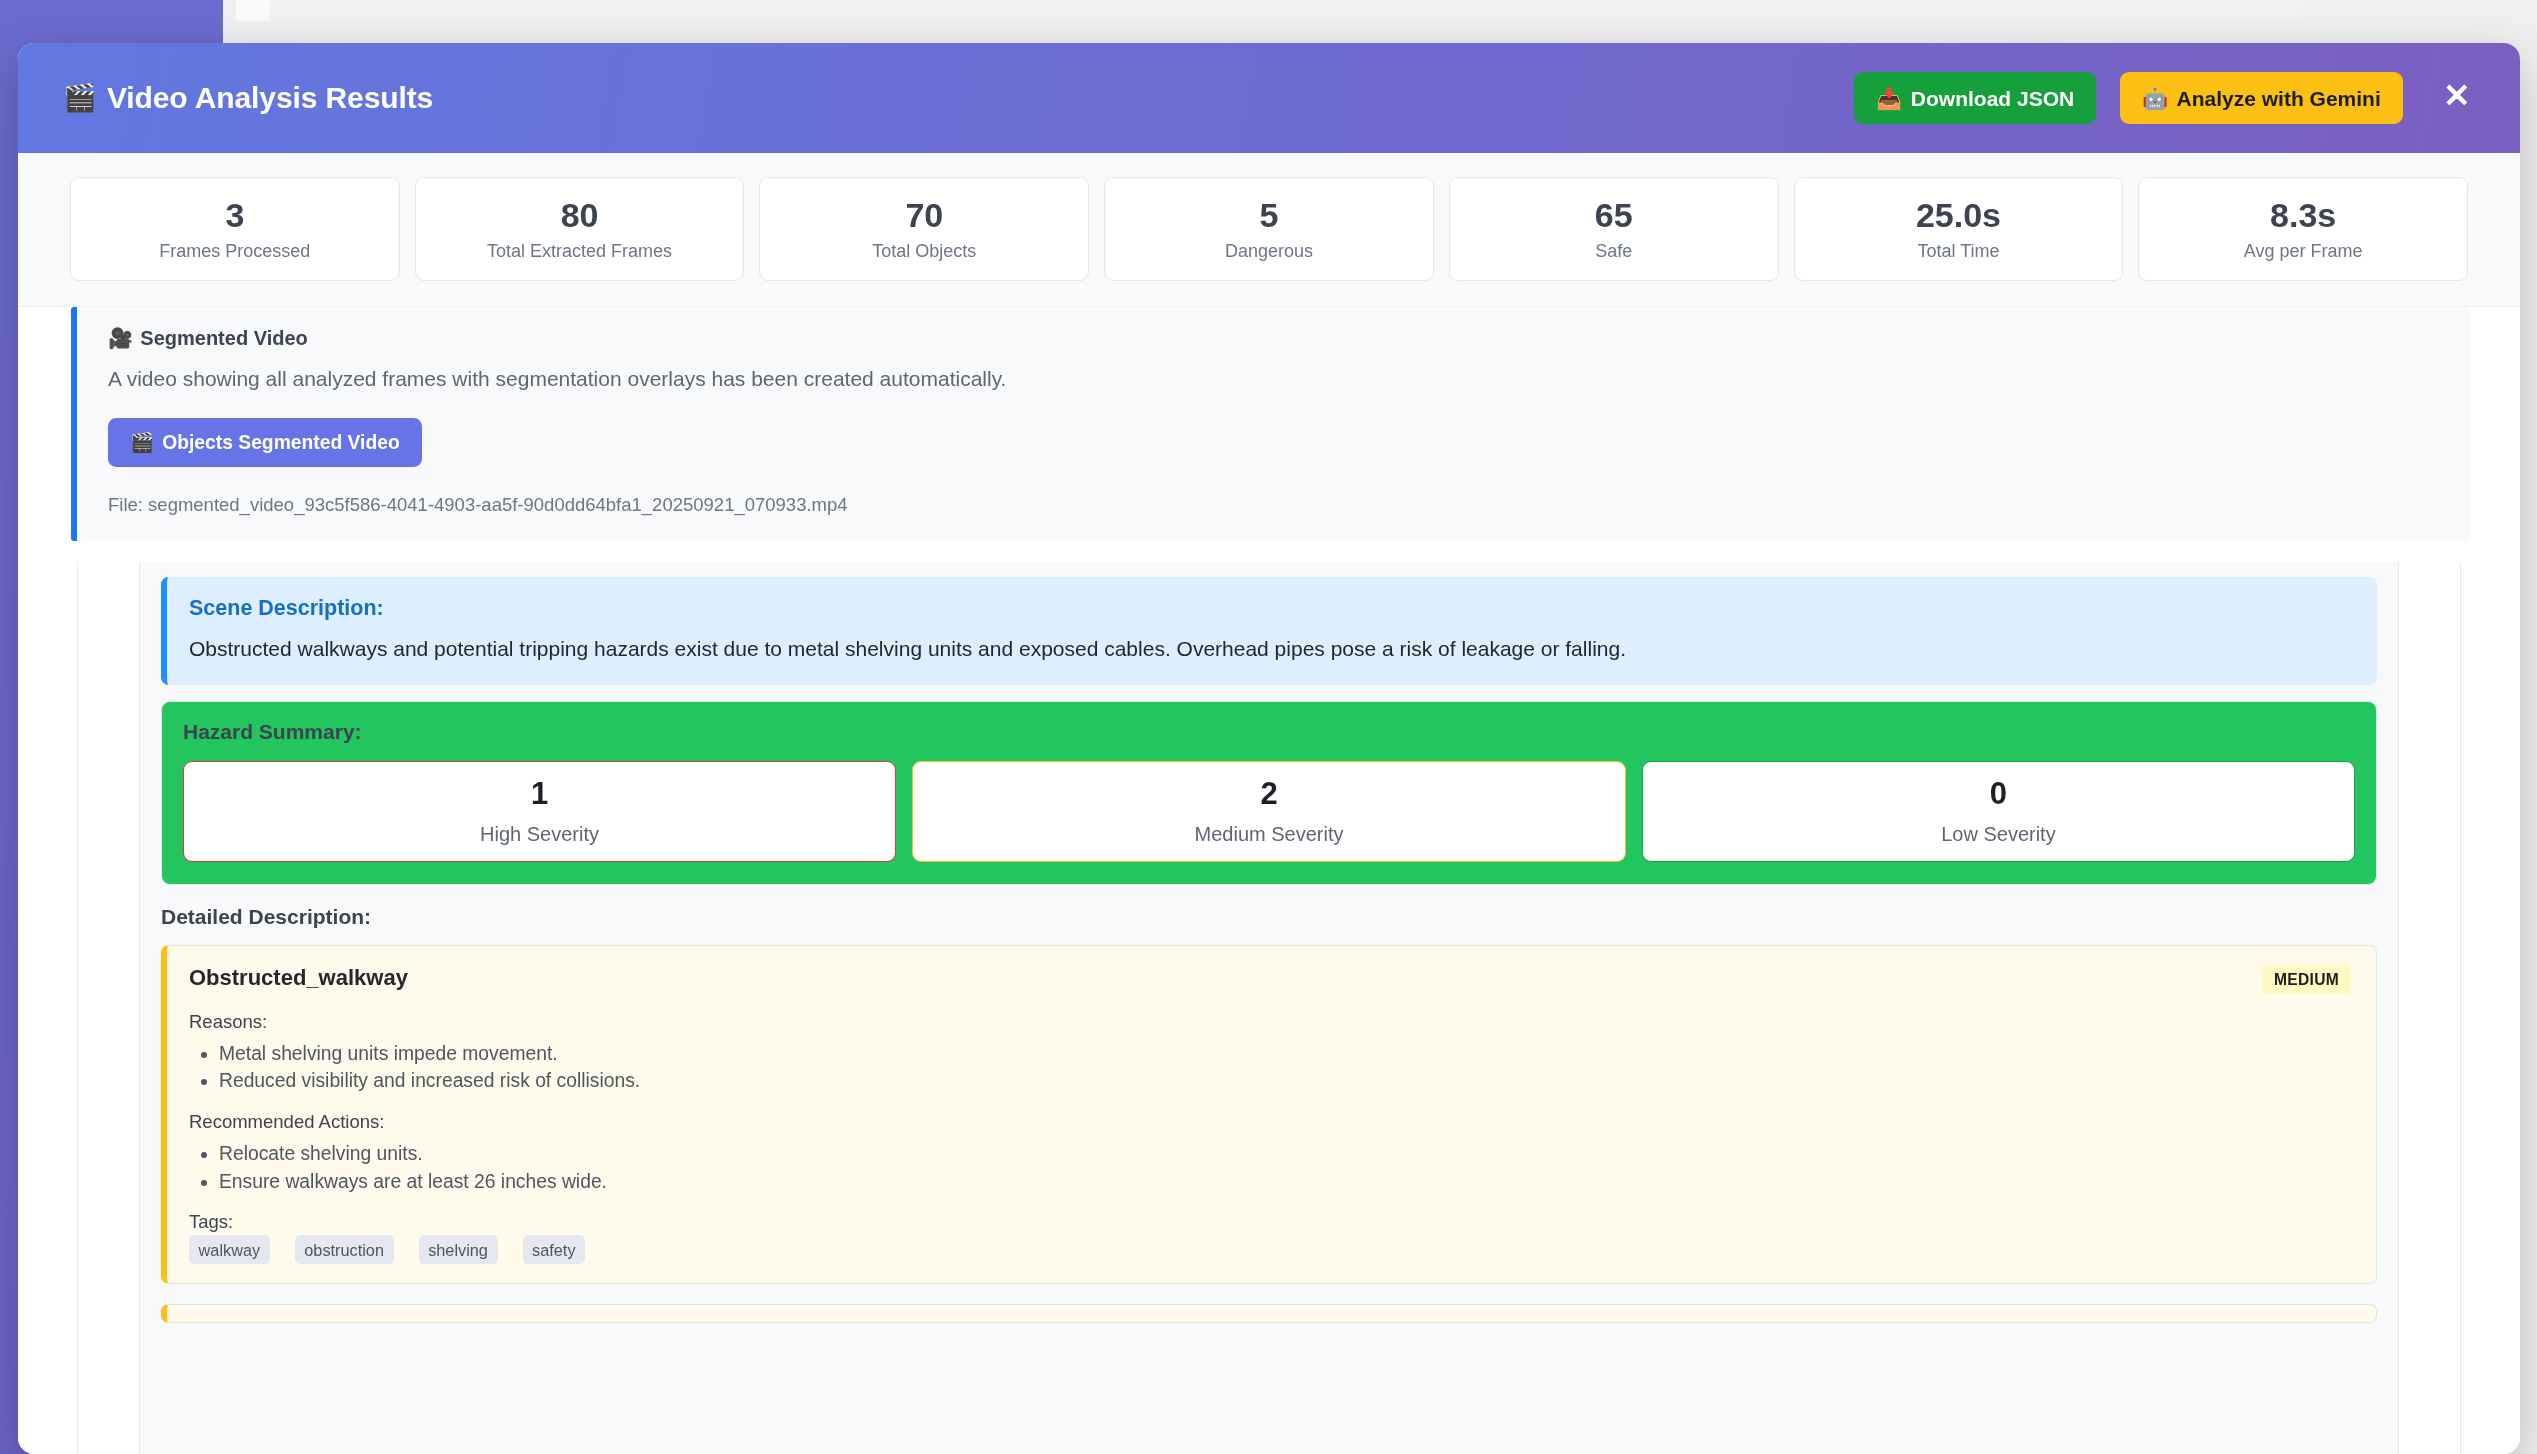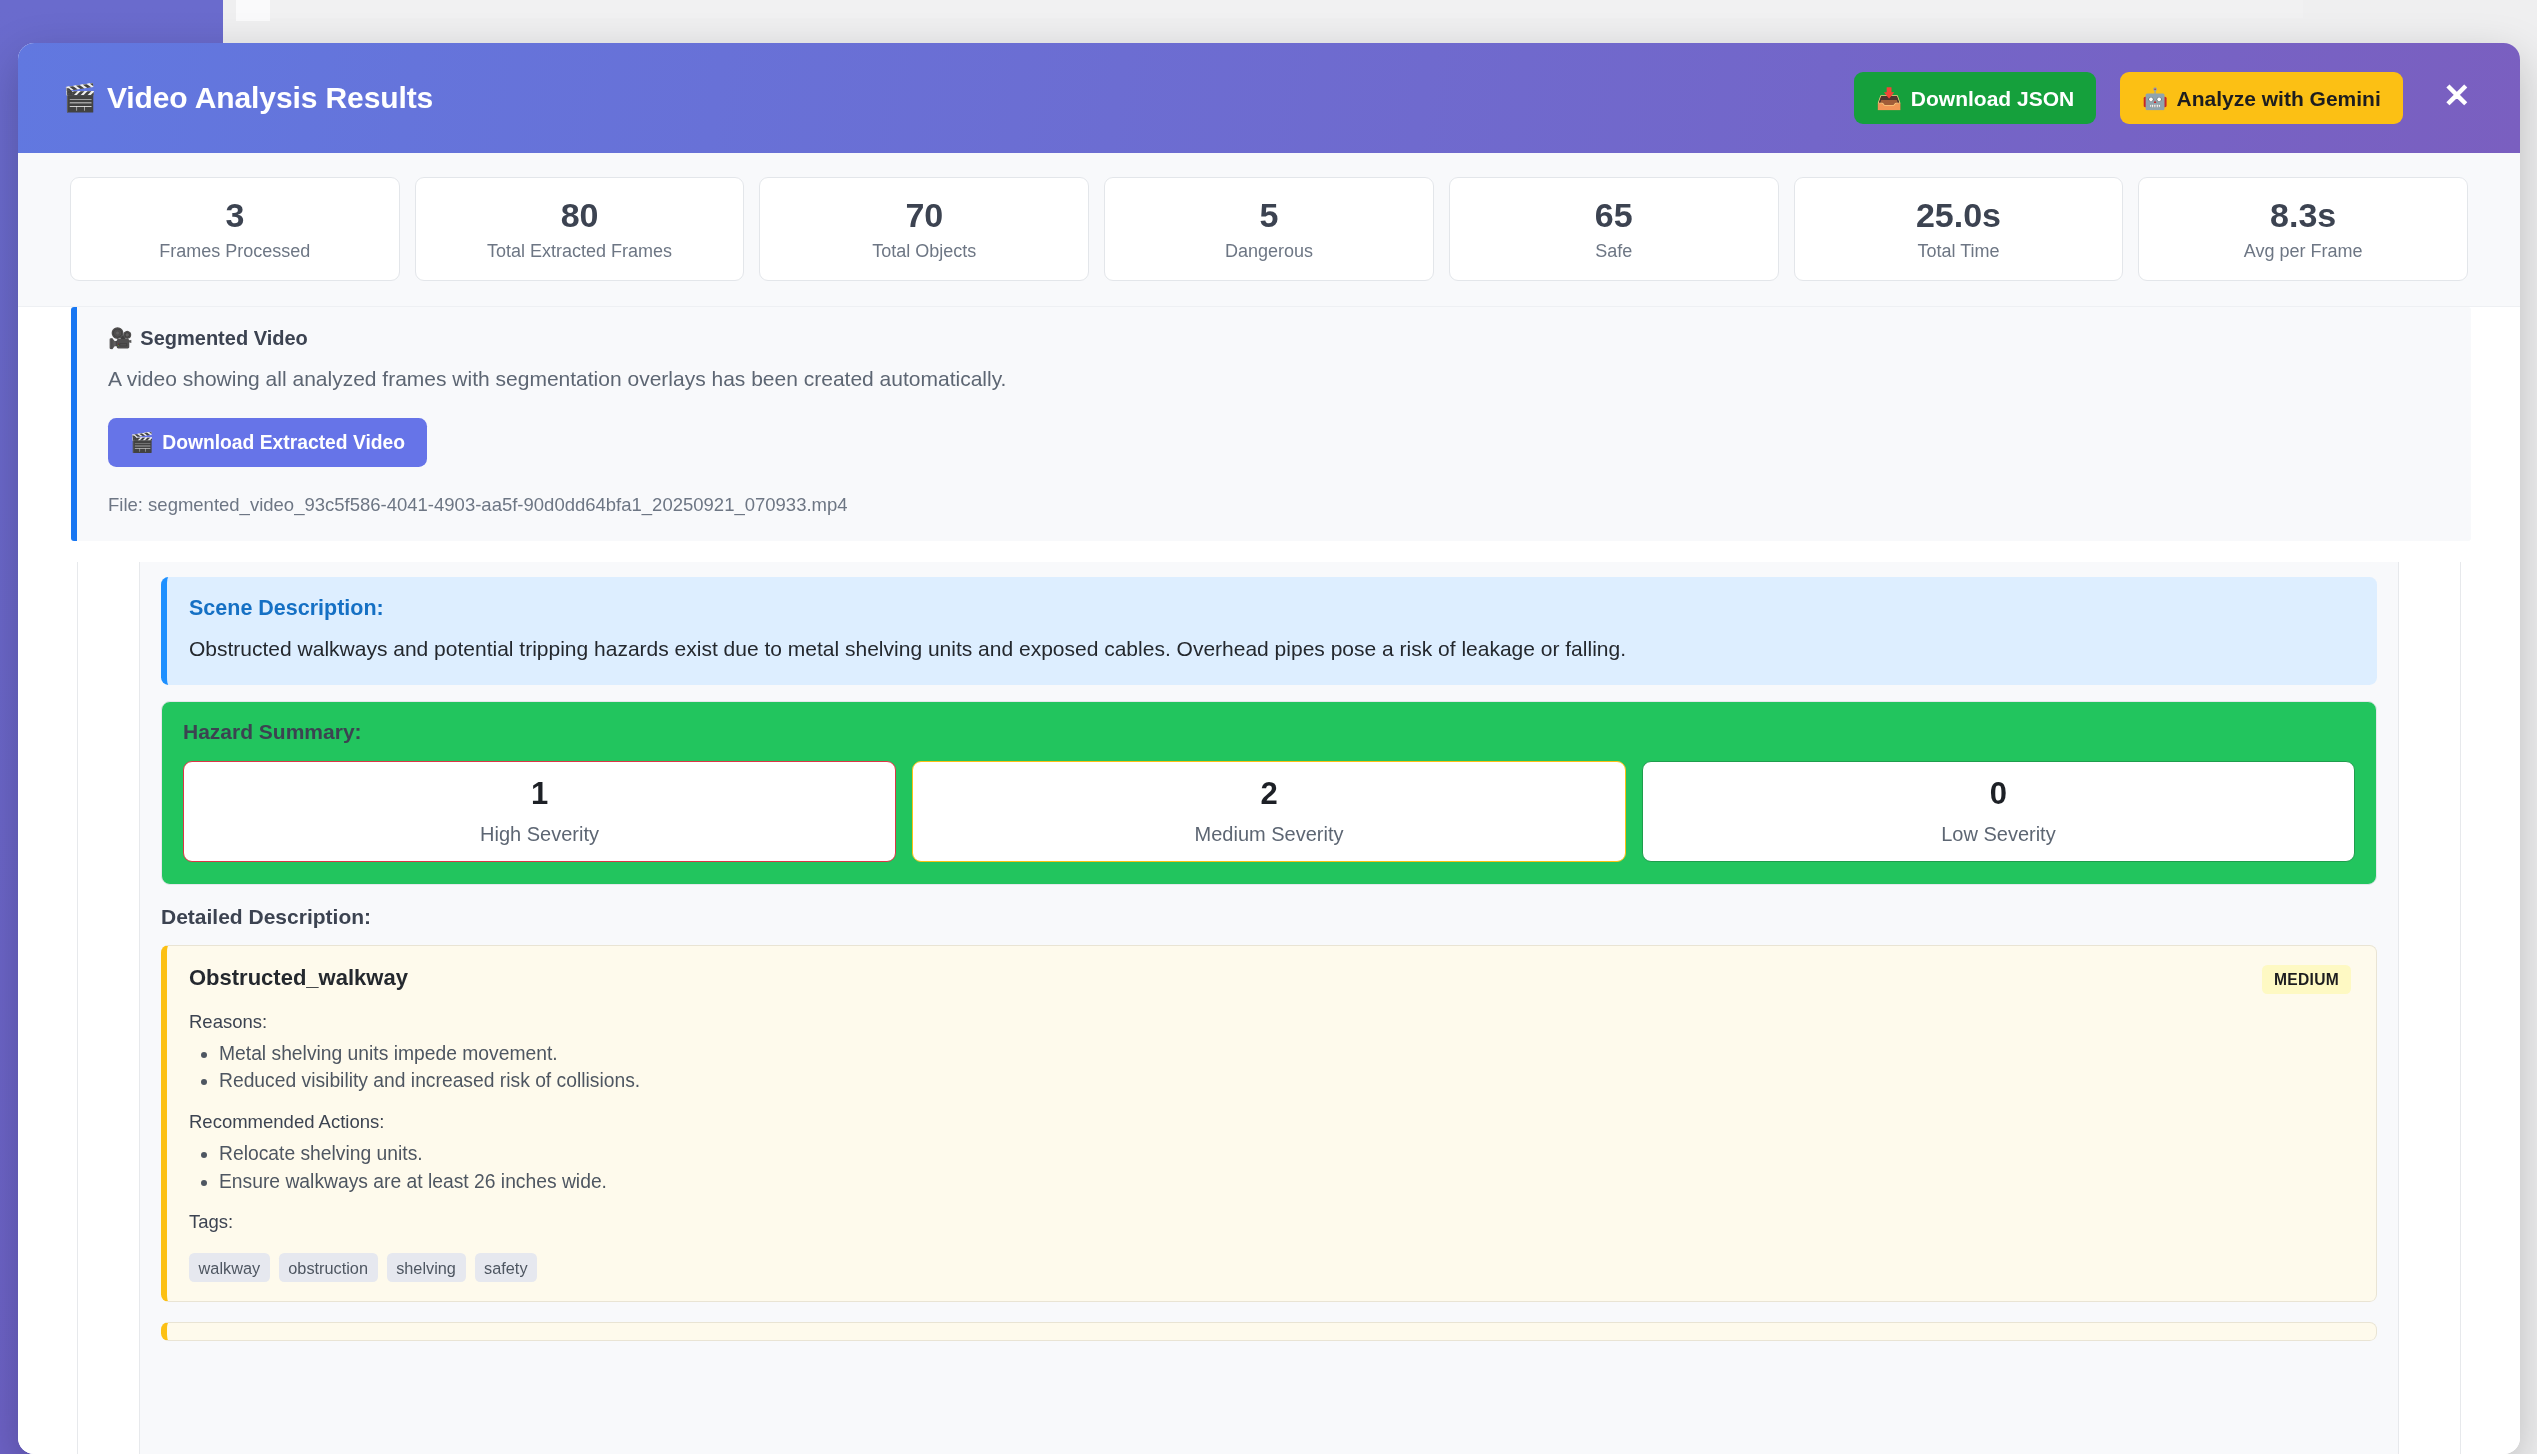--- a/index.html
+++ b/index.html
@@ -338,24 +338,24 @@
     margin: 7.4px 0 0 30px;
     padding: 0;
     list-style: disc;
   }
   .obs-list li {
     font-size: 19.3px;
     color: #4e5661;
     line-height: 1.42;
   }
   .tags-row {
-    margin-top: 20px;
+    margin-top: 2px;
     display: flex;
     flex-wrap: wrap;
-    gap: 9px;
+    gap: 25px;
   }
   .tag-chip {
     background: #e6e8ef;
     color: #4e5661;
     border-radius: 5.2px;
     padding: 5.2px 9.6px;
     font-size: 16.3px;
     line-height: 1.12;
   }
   .obs-card.partial {
@@ -428,21 +428,21 @@
     </div>
 
     <div id="segmented-video-panel">
       <div class="sv-heading">
         <span>🎥</span>
         <span>Segmented Video</span>
       </div>
       <div class="sv-desc">A video showing all analyzed frames with segmentation overlays has been created automatically.</div>
       <button id="download-segmented-video-button">
         <span>🎬</span>
-        <span>Download Extracted Video</span>
+        <span>Objects Segmented Video</span>
       </button>
       <div class="sv-file">File: segmented_video_93c5f586-4041-4903-aa5f-90d0dd64bfa1_20250921_070933.mp4</div>
     </div>
 
     <div id="results-scroll">
       <div id="results-inner">
         <div id="results-col">
 
           <div id="scene-description">
             <div class="scene-title">Scene Description:</div>

